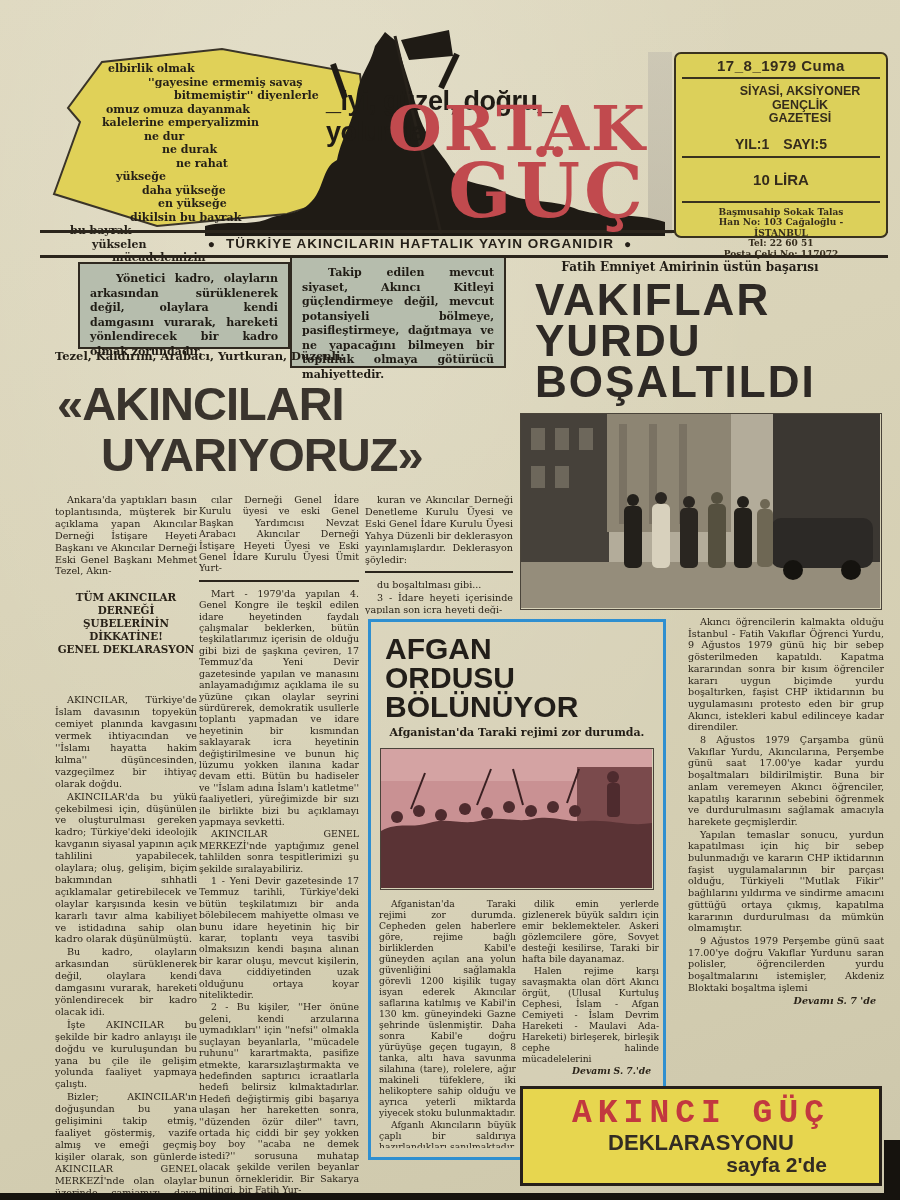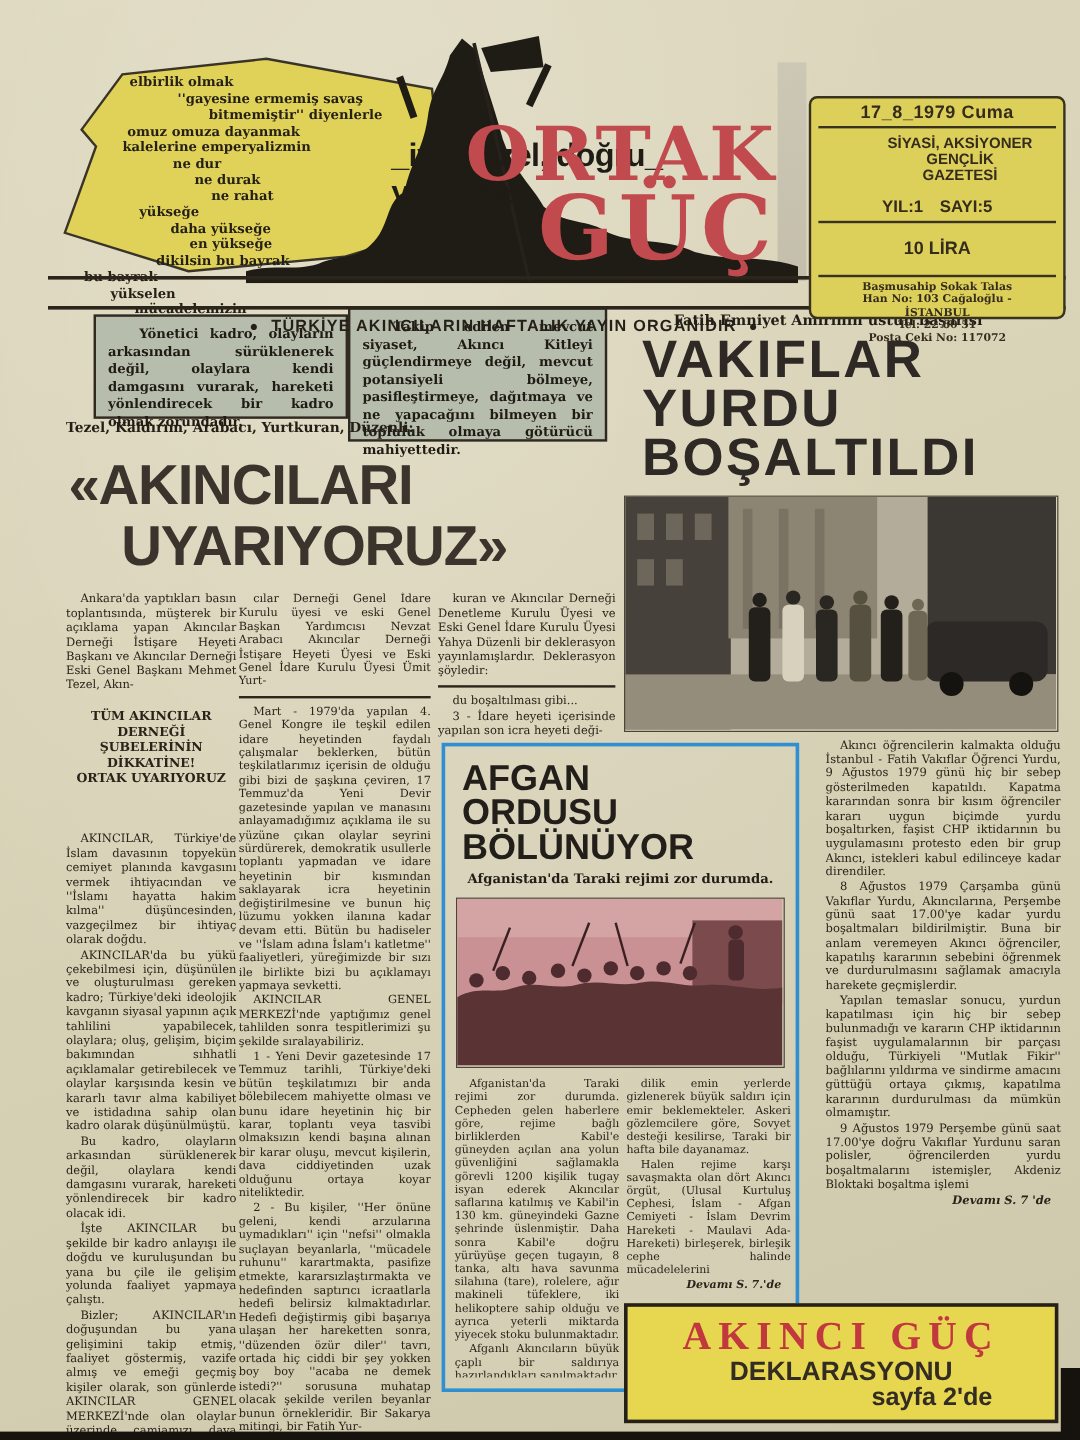--- a/index.html
+++ b/index.html
@@ -4,21 +4,21 @@
 <style>
   html,body{margin:0;padding:0;background:#6b675c;}
   .page{
     position:relative;width:900px;height:1200px;margin:0 auto;overflow:hidden;
     background:
       radial-gradient(ellipse at 35% 18%, rgba(255,255,250,.20), rgba(0,0,0,0) 55%),
       linear-gradient(160deg,#ded8bf 0%,#d9d3b8 40%,#d3cdb1 75%,#cdc7ab 100%);
     font-family:"DejaVu Serif",serif;color:#2b241c;
   }
   .abs{position:absolute;}
-  .sans{font-family:"Liberation Sans",sans-serif;margin-top:28px;}
+  .sans{font-family:"Liberation Sans",sans-serif;}
   .serif{font-family:"DejaVu Serif",serif;}
 
   
   .poem{left:56px;top:62px;width:300px;font-size:11px;font-weight:bold;line-height:13.5px;color:#241f17;z-index:4;}
   .poem div{white-space:nowrap;}
   .poem div:nth-child(1){margin-left:52px;}
   .poem div:nth-child(2){margin-left:92px;}
   .poem div:nth-child(3){margin-left:118px;}
   .poem div:nth-child(4){margin-left:50px;}
   .poem div:nth-child(5){margin-left:46px;}
@@ -82,21 +82,21 @@
   .afgan-box{left:368px;top:619px;width:298px;height:541px;border:3px solid #2f8fd0;box-sizing:border-box;background:rgba(222,216,191,.35);z-index:2;}
   .afgan-headline{position:absolute;left:14px;top:12px;font-family:"Liberation Sans",sans-serif;font-weight:bold;font-size:30px;line-height:29px;letter-spacing:0;color:#221e19;}
   .afgan-sub{position:absolute;left:0;top:104px;width:100%;text-align:center;font-weight:bold;font-size:11px;color:#221d16;}
   .afgan-photo{position:absolute;left:9px;top:126px;width:274px;height:142px;}
   .afgan-col{position:absolute;top:276px;height:250px;width:137px;overflow:hidden;font-size:9.2px;line-height:11px;}
   .afgan-col.c1{left:8px;}
   .afgan-col.c2{left:151px;height:178px;}
 
   
   .bottom-box{left:520px;top:1086px;width:362px;height:100px;background:#e7d64f;border:3px solid #26201a;box-sizing:border-box;z-index:8;text-align:center;}
-  .bb-title{margin-top:8px;font-size:33px;line-height:34px;font-weight:bold;letter-spacing:6px;color:#c2383f;font-family:Liberation Serif, serif;}
+  .bb-title{margin-top:8px;font-size:33px;line-height:34px;font-weight:bold;letter-spacing:6px;color:#c2383f;font-family:Liberation Mono, monospace;}
   .bb-sub{font-family:"Liberation Sans",sans-serif;font-weight:bold;font-size:22px;line-height:24px;color:#332c23;}
   .bb-ref{font-family:"Liberation Sans",sans-serif;font-weight:bold;font-size:21px;color:#332c23;text-align:right;padding-right:52px;margin-top:-2px;}
 
   
   .edge-bottom{left:0;top:1193px;width:900px;height:7px;background:#16130e;z-index:9;}
   .edge-corner{left:884px;top:1140px;width:16px;height:60px;background:#16130e;z-index:9;}
 </style>
 </head>
 <body>
 
@@ -183,21 +183,21 @@
   <div class="abs main-headline">
     <div class="hl1">«AKINCILARI</div>
     <div class="hl2">UYARIYORUZ»</div>
   </div>
 
   <div class="abs btxt colA">
     <p>Ankara'da yaptıkları basın toplantısında, müşterek bir açıklama yapan Akıncılar Derneği İstişare Heyeti Başkanı ve Akıncılar Derneği Eski Genel Başkanı Mehmet Tezel, Akın-</p>
     <div class="subheadA">
       <div>TÜM AKINCILAR DERNEĞİ</div>
       <div>ŞUBELERİNİN DİKKATİNE!</div>
-      <div>ORTAK UYARIYORUZ</div>
+      <div>GENEL DEKLARASYON</div>
     </div>
     <p>AKINCILAR, Türkiye'de İslam davasının topyekün cemiyet planında kavgasını vermek ihtiyacından ve ''İslamı hayatta hakim kılma'' düşüncesinden, vazgeçilmez bir ihtiyaç olarak doğdu.</p>
     <p>AKINCILAR'da bu yükü çekebilmesi için, düşünülen ve oluşturulması gereken kadro; Türkiye'deki ideolojik kavganın siyasal yapının açık tahlilini yapabilecek, olaylara; oluş, gelişim, biçim bakımından sıhhatli açıklamalar getirebilecek ve olaylar karşısında kesin ve kararlı tavır alma kabiliyet ve istidadına sahip olan kadro olarak düşünülmüştü.</p>
     <p>Bu kadro, olayların arkasından sürüklenerek değil, olaylara kendi damgasını vurarak, hareketi yönlendirecek bir kadro olacak idi.</p>
     <p>İşte AKINCILAR bu şekilde bir kadro anlayışı ile doğdu ve kuruluşundan bu yana bu çile ile gelişim yolunda faaliyet yapmaya çalıştı.</p>
     <p>Bizler; AKINCILAR'ın doğuşundan bu yana gelişimini takip etmiş, faaliyet göstermiş, vazife almış ve emeği geçmiş kişiler olarak, son günlerde AKINCILAR GENEL MERKEZİ'nde olan olaylar üzerinde camiamızı dava kaygısından dolayı ikaz etmeyi ve saklanan bazı gerçekleri, artık mecbur kalındığı için kitlemize belirtmeyi bir mükellefiyet olarak kabul ettik.</p>
   </div>
 
   <div class="abs btxt colB">
     <p>cılar Derneği Genel İdare Kurulu üyesi ve eski Genel Başkan Yardımcısı Nevzat Arabacı Akıncılar Derneği İstişare Heyeti Üyesi ve Eski Genel İdare Kurulu Üyesi Ümit Yurt-</p>

